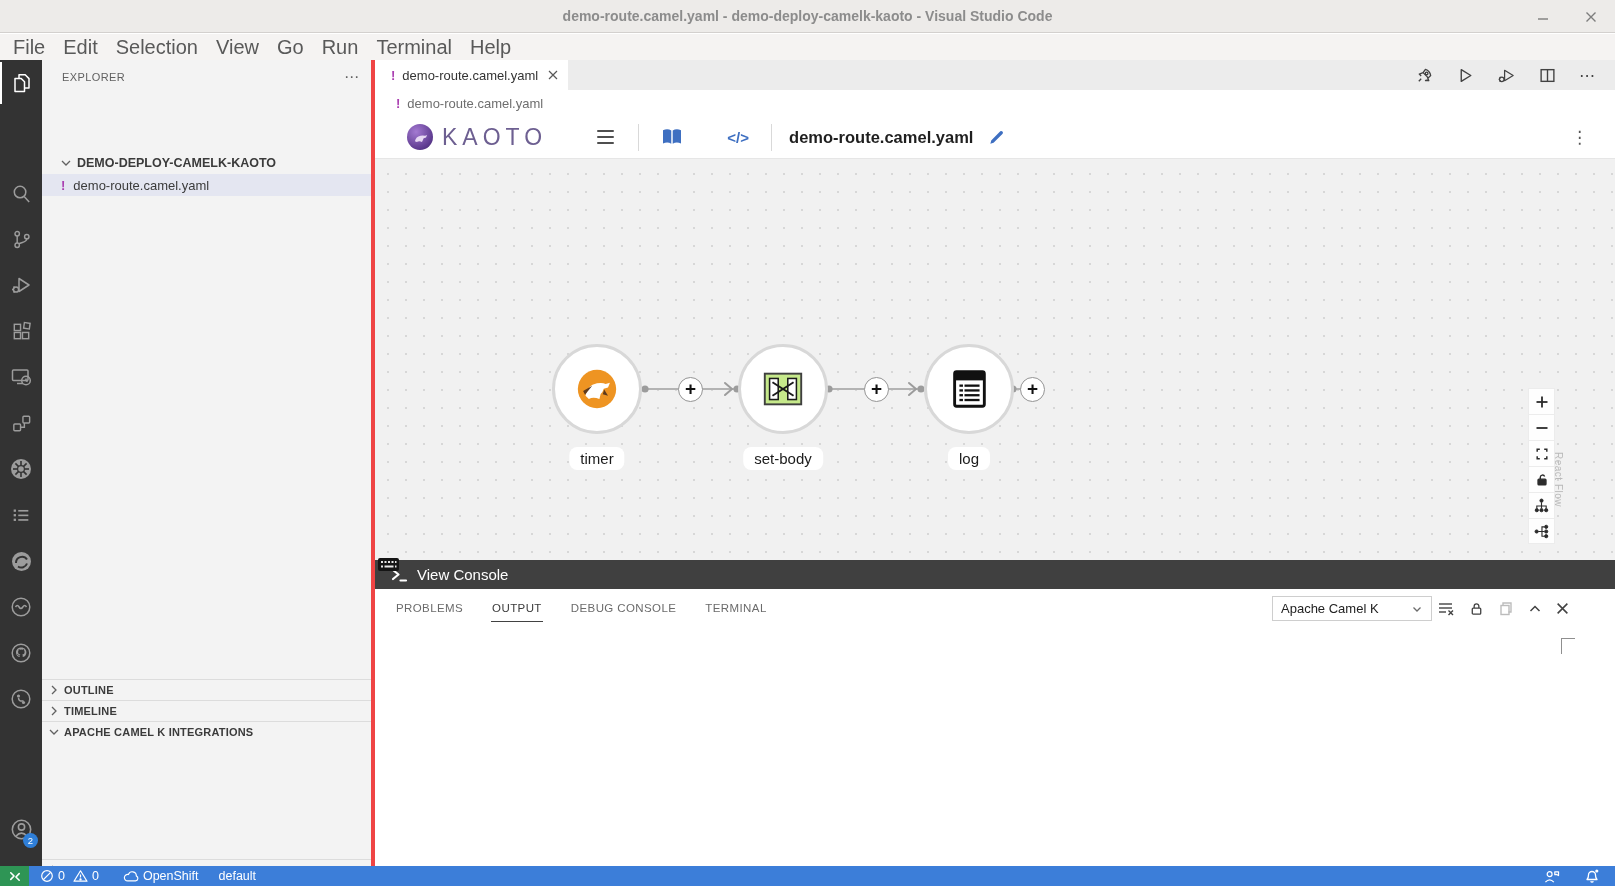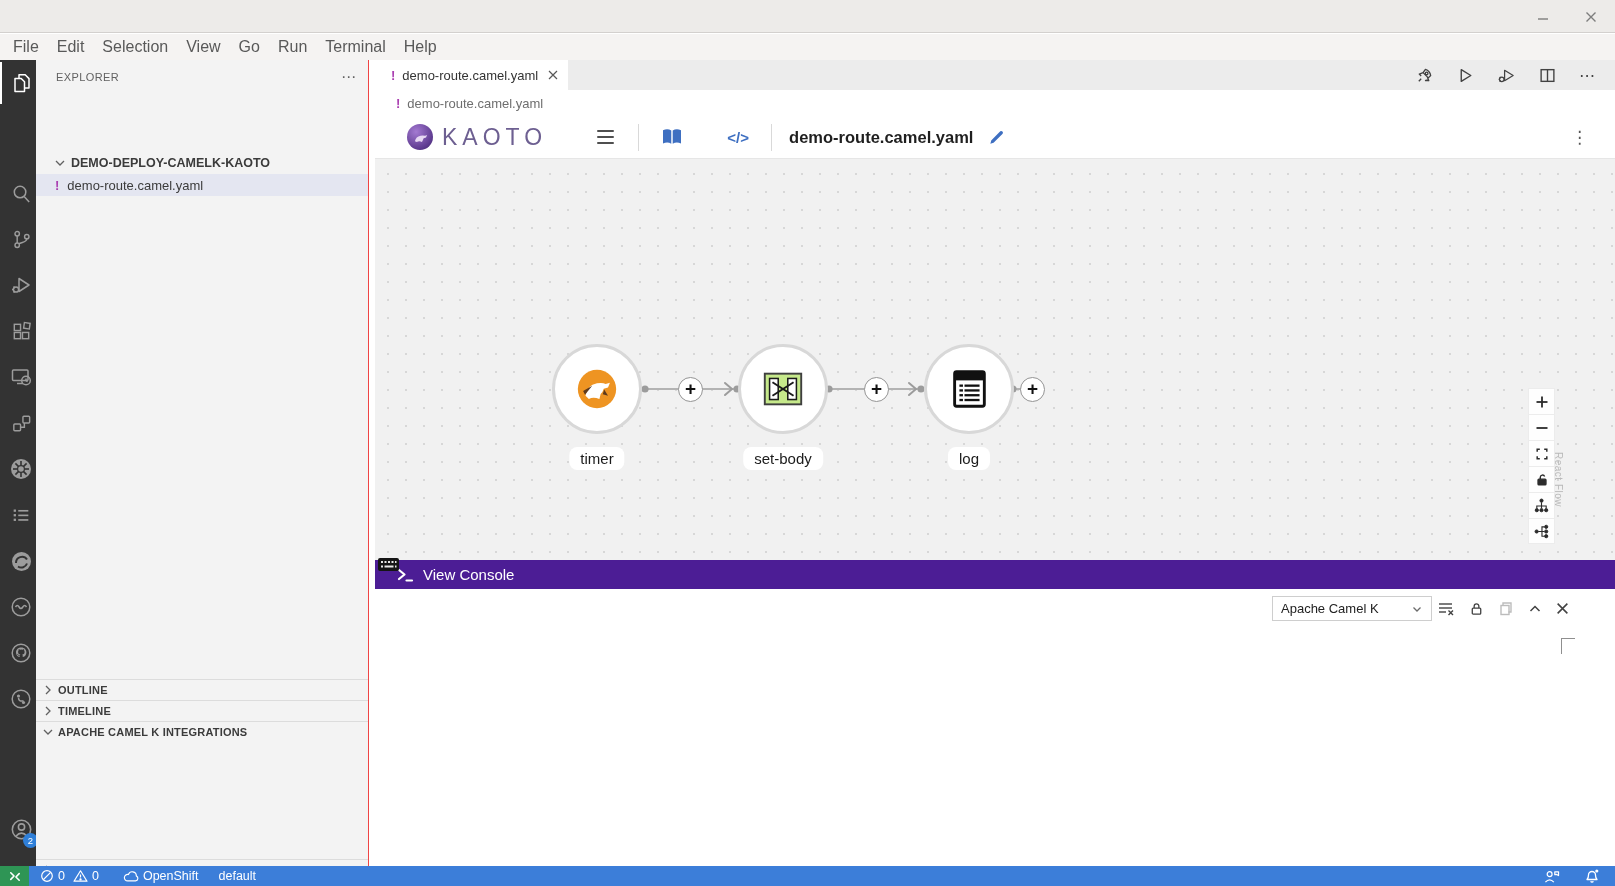--- a/index.html
+++ b/index.html
@@ -10,32 +10,32 @@
 
   
   #titlebar { left:0; top:0; width:1615px; height:33px; background:#edebe9;
     border-bottom:1px solid #d3d0ce; display:flex; align-items:center; justify-content:center; }
   #titlebar .title { font-size:14px; color:#8c8c8c; font-weight:bold; }
   .win-controls { position:absolute; right:18px; top:0; height:33px; display:flex; gap:36px; align-items:center; color:#7d7d7d; }
 
   
   #menubar { left:0; top:34px; width:1615px; height:26px; background:#f5f3f2;
     display:flex; align-items:center; padding-left:4px; }
-  #menubar .menu-item { font-size:16px; color:#595959; padding:2px 9px; border-radius:3px; }
+  #menubar .menu-item { font-size:20px; color:#595959; padding:2px 9px; border-radius:3px; }
 
   
   #activitybar { left:0; top:60px; width:42px; height:806px; background:#333333; }
   .ab-icon { position:absolute; left:0; width:42px; height:42px; display:flex; align-items:center; justify-content:center; color:#9c9c9c; }
   .ab-icon.active { color:#ffffff; border-left:2px solid #fff; }
   .ab-badge { position:absolute; right:4px; bottom:2px; min-width:15px; height:15px; border-radius:50%;
     background:#2f7fd8; color:#fff; font-size:9.5px; display:flex; align-items:center; justify-content:center; }
   .glyph { font-family:"DejaVu Sans", sans-serif; }
 
   
-  #sidebar { left:36px; top:60px; width:333px; height:806px; background:#f3f3f3; border-right:1px solid #ef4444; }
+  #sidebar { left:42px; top:60px; width:333px; height:806px; background:#f3f3f3; border-right:4px solid #ef4444; }
   .sb-header { position:absolute; left:0; top:0; width:100%; height:33px; display:flex; align-items:center; padding:0 12px 0 20px; }
   .sb-header .t { font-size:11px; color:#616161; letter-spacing:.4px; }
   .sb-header .more { margin-left:auto; font-size:15px; color:#616161; }
   .sb-folder { position:absolute; left:0; top:92px; width:100%; height:22px; display:flex; align-items:center; gap:3px; padding-left:16px;
     font-size:12.5px; font-weight:bold; color:#3b3b3b; }
   .sb-file { position:absolute; left:0; top:114px; width:100%; height:22px; display:flex; align-items:center; gap:8px; padding-left:19px;
     font-size:13px; color:#3b3b3b; background:#e4e6f1; }
   .excl { color:#aa3fb1; font-weight:bold; font-size:13px; }
   .sb-section { position:absolute; left:0; width:100%; height:21px; border-top:1px solid #dcdcdc;
     display:flex; align-items:center; gap:2px; padding-left:4px; font-size:11px; font-weight:bold; color:#3b3b3b; letter-spacing:.2px; }
@@ -72,21 +72,21 @@
     font-size:15px; color:#1b1b1b; white-space:nowrap; }
   .plus-btn { position:absolute; width:25px; height:25px; border-radius:50%; background:#fff; border:1.5px solid #949494;
     color:#111; font-size:19px; font-weight:bold; text-align:center; line-height:21px; }
   #rf-controls { left:1528px; top:388px; width:27px; }
   .rf-btn { width:27px; height:26px; background:#fefefe; border:1px solid #ececec; border-bottom:none;
     display:flex; align-items:center; justify-content:center; color:#2b2b2b; }
   .rf-btn:last-child { border-bottom:1px solid #ececec; }
   #rf-attribution { left:1553px; top:452px; writing-mode:vertical-rl; font-size:10px; color:#b9b9b9; letter-spacing:.5px; }
 
   
-  #console-bar { left:375px; top:560px; width:1240px; height:29px; background:#4c1d95; display:flex; align-items:center; gap:9px; padding-left:22px; }
+  #console-bar { left:375px; top:560px; width:1240px; height:29px; background:#404040; display:flex; align-items:center; gap:9px; padding-left:16px; }
   #console-bar .label { color:#fff; font-size:15px; }
   .kbd-chip { position:absolute; left:3px; top:-2px; }
 
   
   #panel { left:375px; top:589px; width:1240px; height:277px; background:#fff; }
   .panel-tabs { position:absolute; left:0; top:0; height:36px; display:flex; align-items:center; gap:27px; padding-left:20px; }
   .panel-tab { font-size:11.5px; letter-spacing:.4px; color:#6b6b6b; padding:9px 1px 7px; border-bottom:1px solid transparent; }
   .panel-tab.active { color:#3b3b3b; border-bottom-color:#424242; }
   .channel-select { position:absolute; left:897px; top:7px; width:160px; height:25px; background:#fff; border:1px solid #cecece;
     display:flex; align-items:center; font-size:13px; color:#222; padding:0 8px; }
@@ -97,20 +97,21 @@
   
   #statusbar { left:0; top:866px; width:1615px; height:20px; background:#3c7ed9; display:flex; align-items:center; color:#fff; font-size:12.5px; }
   #remote-indicator { width:29px; height:20px; background:#2e9555; display:flex; align-items:center; justify-content:center; }
   .sb-item { display:flex; align-items:center; gap:4px; padding:0 7px; height:20px; }
   .sb-right { margin-left:auto; display:flex; align-items:center; padding-right:8px; }
 </style>
 </head>
 <body>
 
 <div id="titlebar" class="abs">
+  <span class="title">demo-route.camel.yaml - demo-deploy-camelk-kaoto - Visual Studio Code</span>
   <div class="win-controls">
     <span>
         <svg width="12" height="12" viewBox="0 0 12 12">
           <line x1="1" y1="8" x2="11" y2="8" stroke="#7d7d7d" stroke-width="1.4"></line>
         </svg>
       </span>
     <span>
         <svg width="12" height="12" viewBox="0 0 12 12">
           <path d="M1.5 1.5 L10.5 10.5 M10.5 1.5 L1.5 10.5" stroke="#7d7d7d" stroke-width="1.4"></path>
         </svg>
@@ -501,20 +502,26 @@
   <span>
     <svg width="17" height="16" viewBox="0 0 17 16" fill="none" stroke="#fff" stroke-width="2.2" stroke-linecap="round" stroke-linejoin="round">
         <path d="M2 3 l5.5 4.5 L2 12"></path>
         <line x1="9.5" y1="13.5" x2="15" y2="13.5"></line>
       </svg>
   </span>
   <span class="label">View Console</span>
 </div>
 
 <div id="panel" class="abs">
+  <div class="panel-tabs">
+    <span class="panel-tab">PROBLEMS</span>
+    <span class="panel-tab active">OUTPUT</span>
+    <span class="panel-tab">DEBUG CONSOLE</span>
+    <span class="panel-tab">TERMINAL</span>
+  </div>
   <div class="channel-select">
     <span>Apache Camel K</span>
     <svg width="12" height="12" viewBox="0 0 12 12" fill="none" stroke="#6b6b6b" stroke-width="1.3">
         <path d="M2.5 4.5 l3.5 3.5 3.5-3.5"></path>
       </svg>
   </div>
   <div class="panel-actions">
     <span>
       <svg width="17" height="15" viewBox="0 0 17 15" fill="none" stroke="#424242" stroke-width="1.4">
           <line x1="1" y1="3" x2="14" y2="3"></line>

